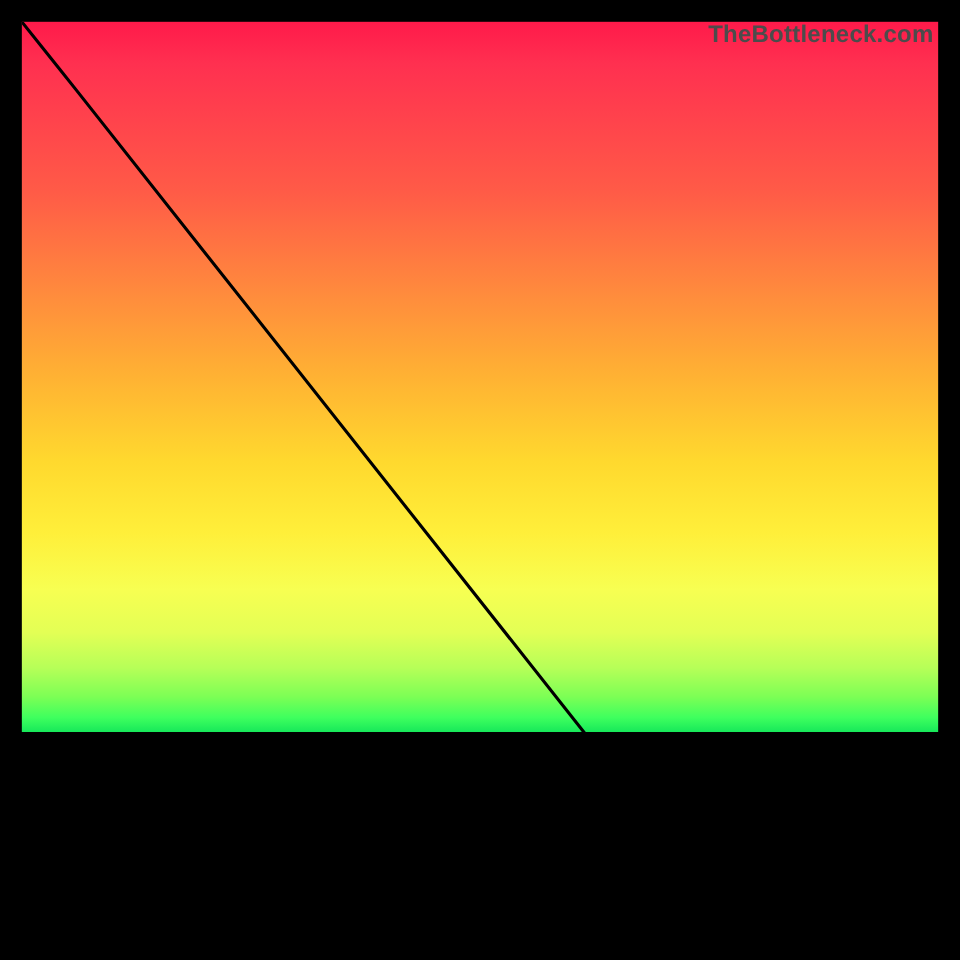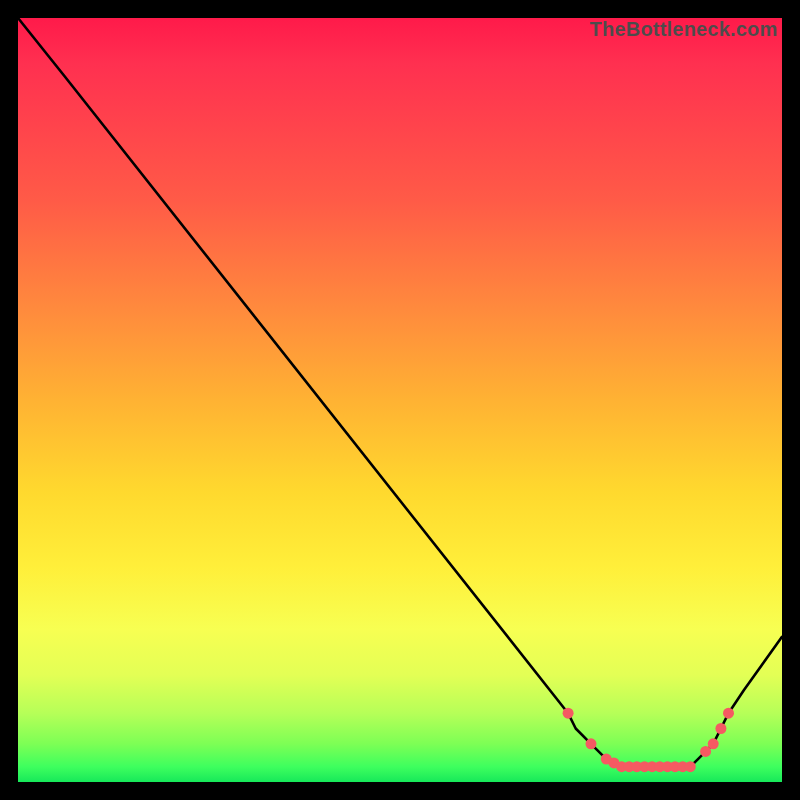--- a/index.html
+++ b/index.html
@@ -16,21 +16,21 @@
     left: 0;
     width: 800px;
     height: 800px;
     background: #000;
   }
   .plot-area {
     position: absolute;
     left: 18px;
     top: 18px;
     width: 764px;
-    height: 764px;
+    height: 592px;
     overflow: hidden;
   }
   .gradient-bg {
     position: absolute;
     inset: 0;
     background: linear-gradient(
       to bottom,
       #ff1a4a 0%,
       #ff3050 6%,
       #ff5b47 24%,

